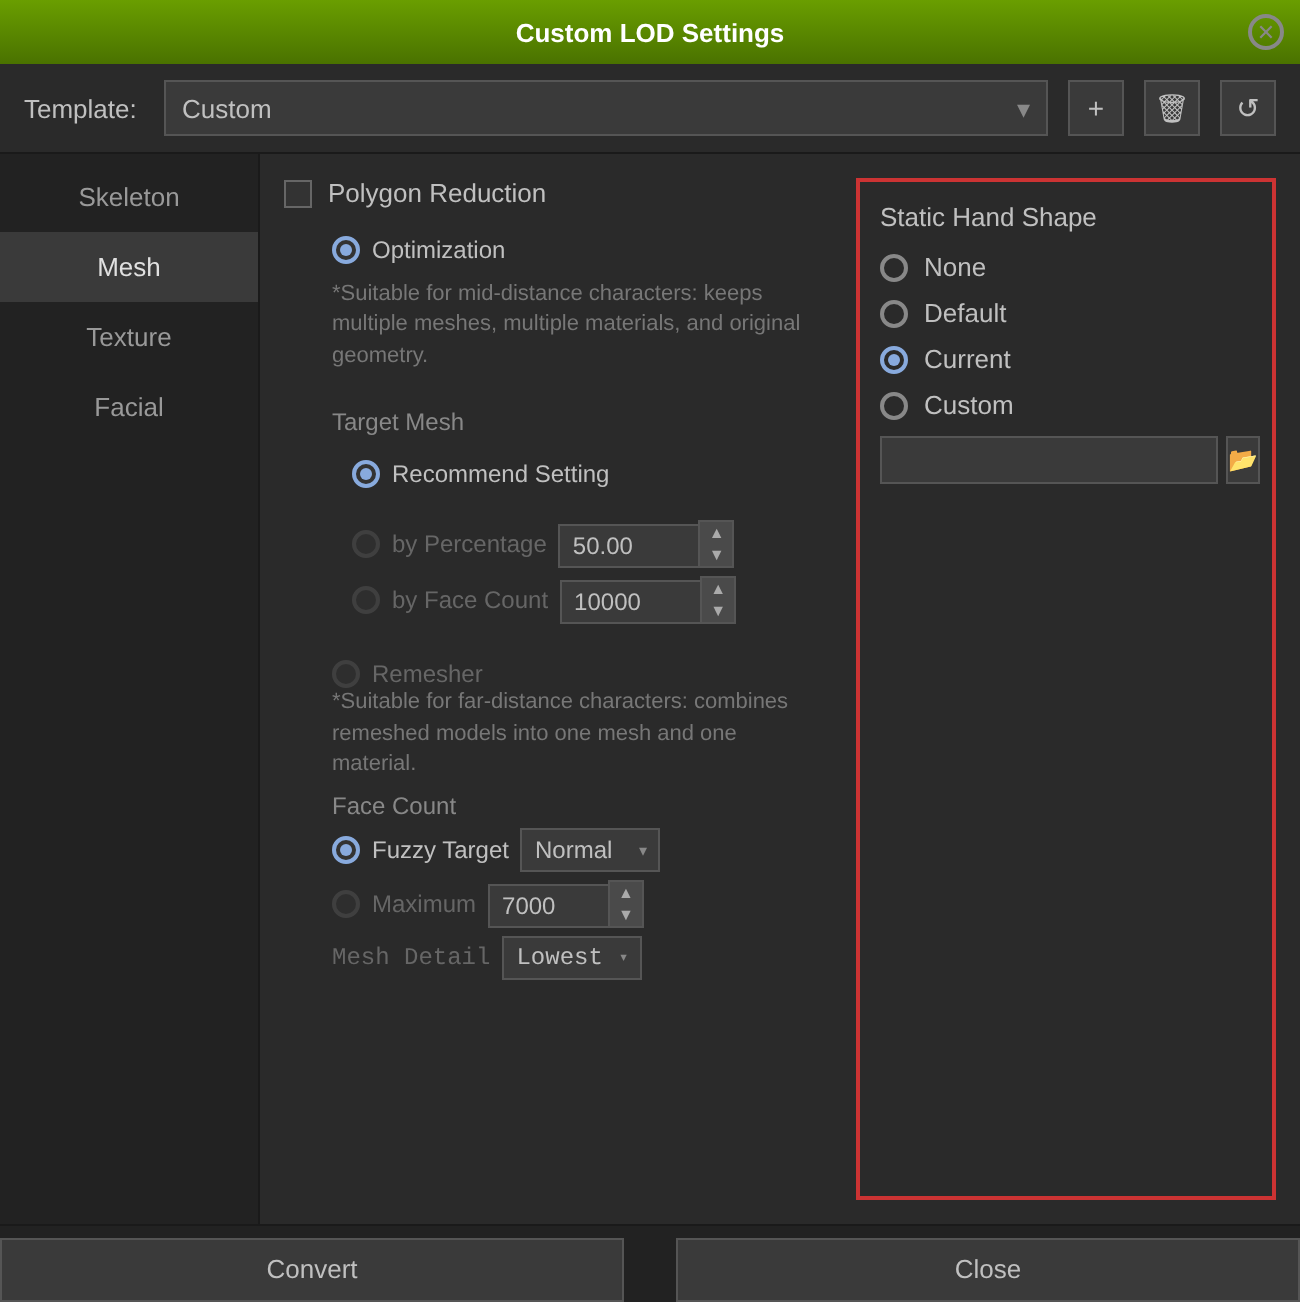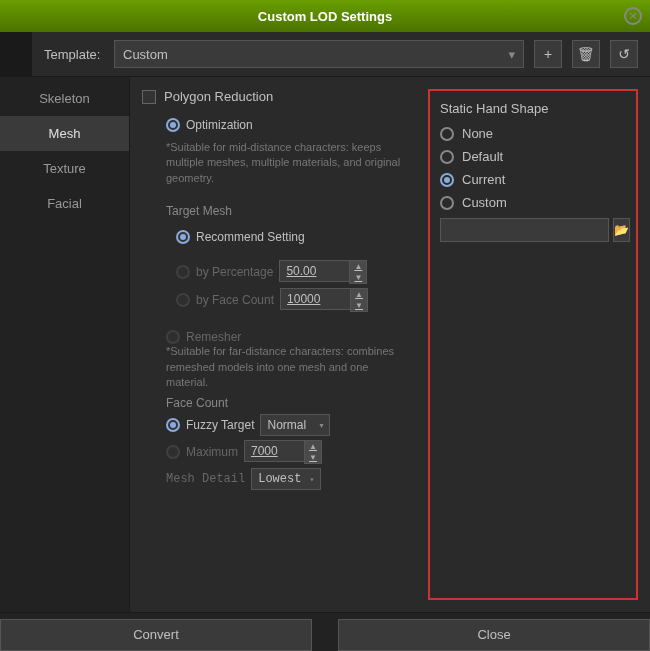--- a/index.html
+++ b/index.html
@@ -45,21 +45,20 @@
     }
 
     
     .template-row {
       background: #2a2a2a;
       padding: 8px 12px;
       display: flex;
       align-items: center;
       gap: 10px;
       border-bottom: 1px solid #1a1a1a;
-      margin-left: 32px;
     }
     .template-label {
       color: #c0c0c0;
       font-size: 13px;
       min-width: 60px;
     }
     .template-select {
       flex: 1;
       background: #3a3a3a;
       border: 1px solid #555;
@@ -211,22 +210,21 @@
       color: #888;
       font-size: 12px;
       margin-left: 24px;
       margin-top: 4px;
       margin-bottom: 4px;
     }
 
     
     .input-with-spinner {
       display: flex;
-      align-items: flex-start;
-      text-decoration: underline;
+      align-items: flex-end;
     }
     .spin-input {
       background: #3a3a3a;
       border: 1px solid #555;
       border-right: none;
       color: #c0c0c0;
       padding: 2px 6px;
       height: 22px;
       width: 70px;
       font-size: 12px;

